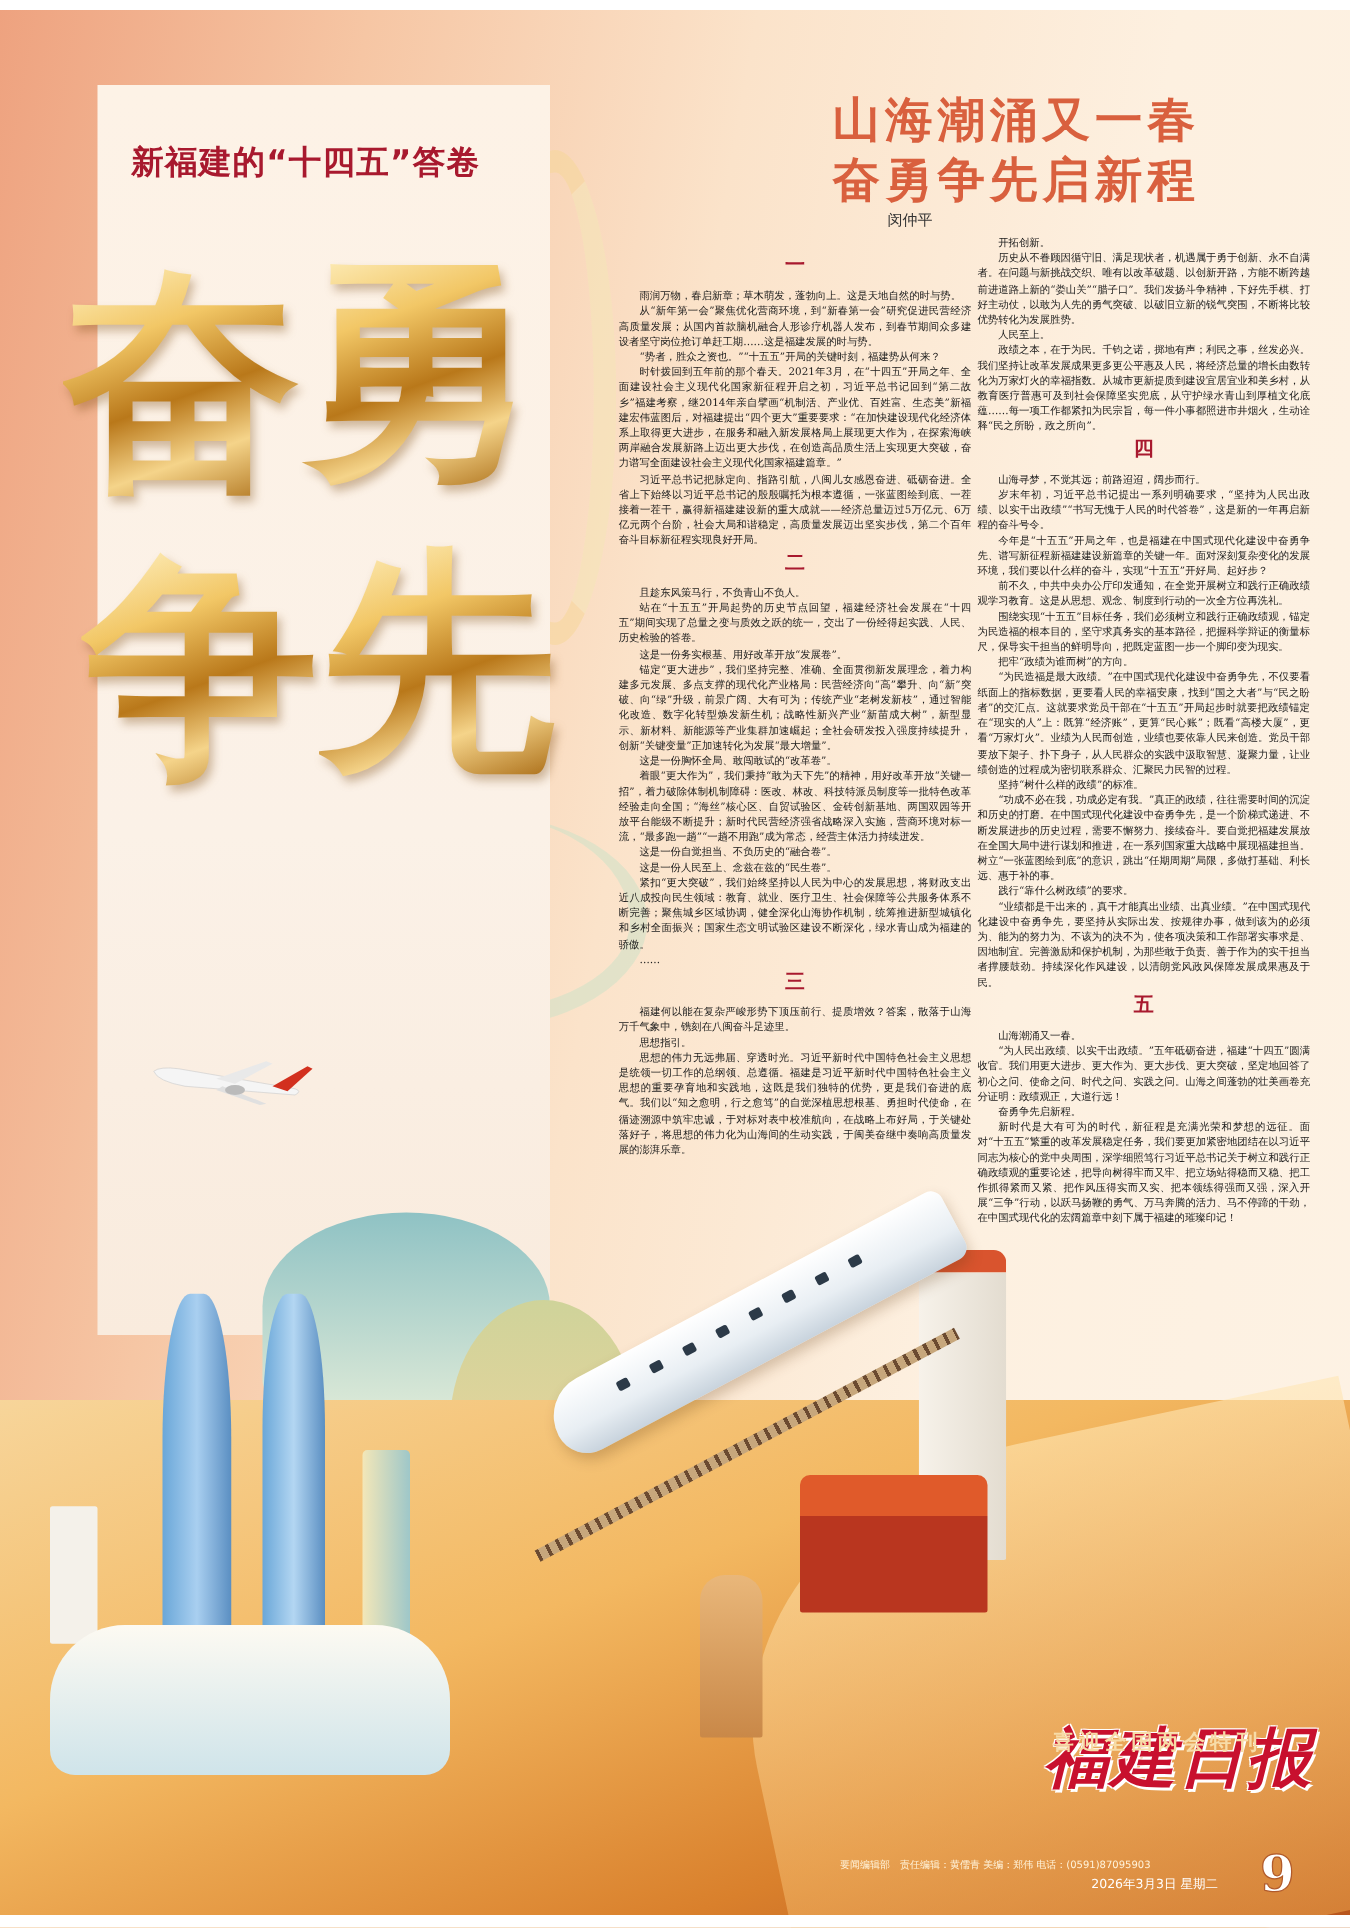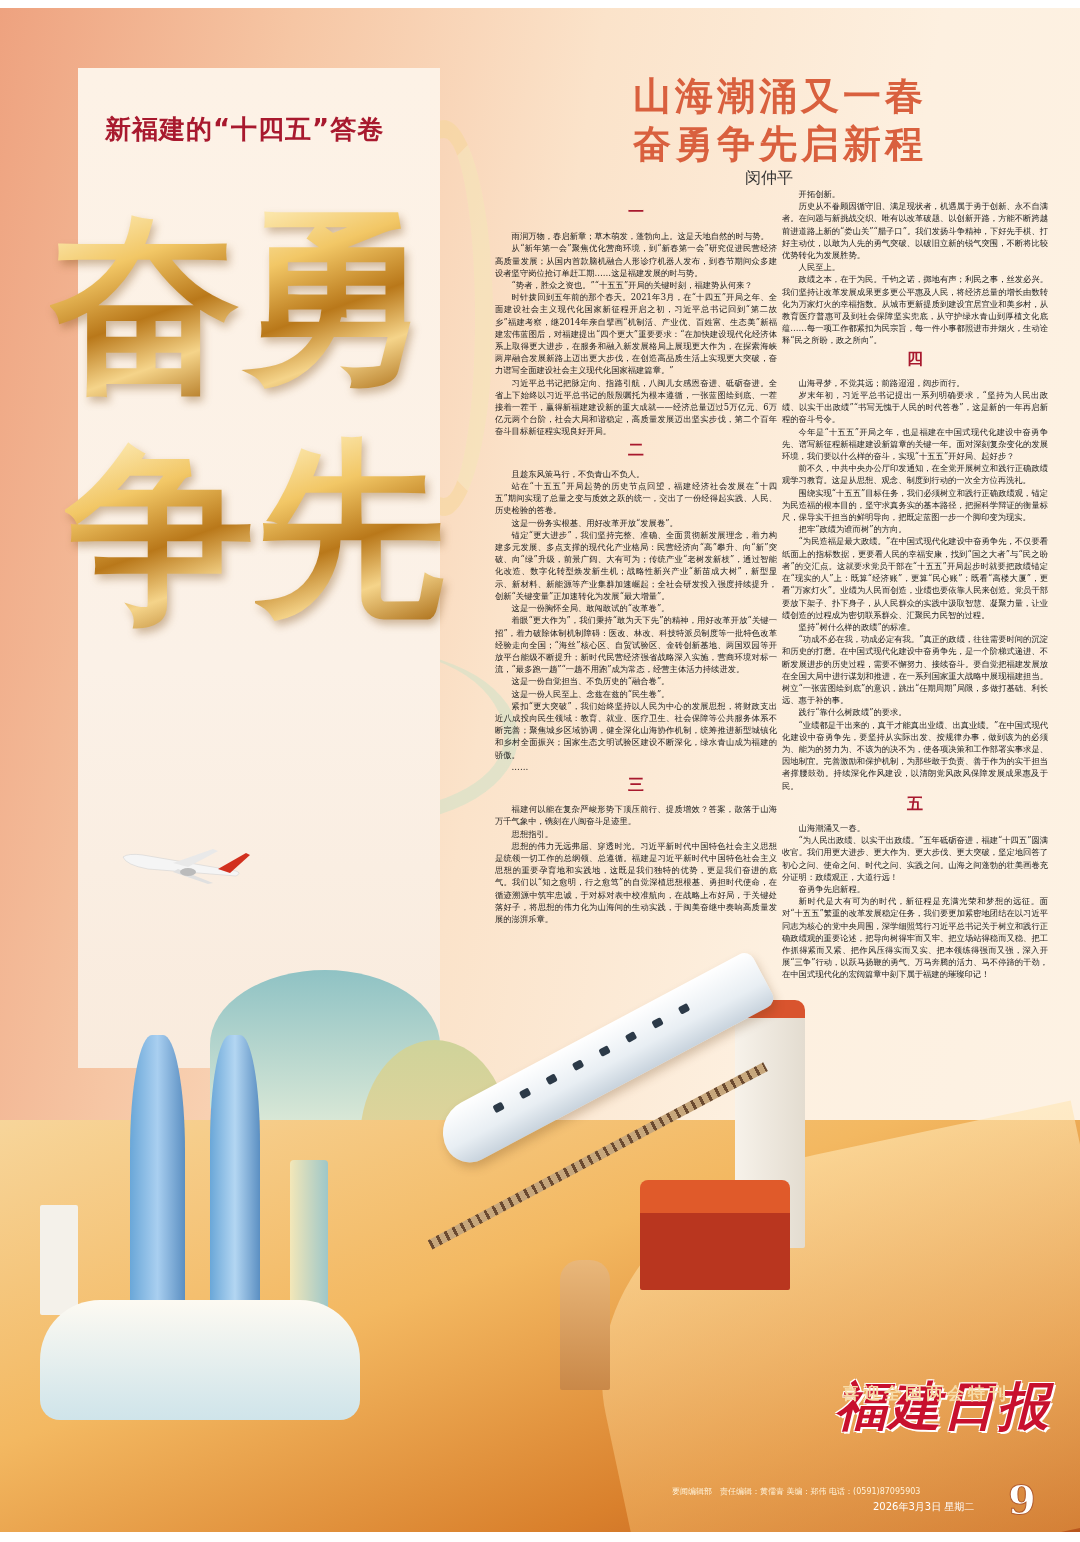--- a/index.html
+++ b/index.html
@@ -39,26 +39,26 @@
     text-shadow: none;
     filter: drop-shadow(3px 5px 4px rgba(120,70,10,0.35));
     font-family: "DejaVu Serif", serif;
   }
   .ribbon {
     position:absolute; border-radius: 50%; opacity: 0.55;
   }
 
   
   .headline {
-    position: absolute; left: 600px; top: 72px; width: 360px; text-align: center;
+    position: absolute; left: 600px; top: 72px; width: 360px; text-align: right;
     color: #d9603e; font-size: 38px; font-weight: bold; line-height: 48px; letter-spacing: 4px;
     font-family: "DejaVu Sans", "Liberation Sans", sans-serif;
   }
   .byline {
-    position: absolute; left: 745px; top: 168px; font-size: 16px; color: #333;
+    position: absolute; left: 710px; top: 168px; font-size: 12px; color: #333;
     font-family: "DejaVu Sans", sans-serif;
   }
 
   
   .col {
     position: absolute; font-size: 8.3px; line-height: 12.2px; color: #1b1b1b;
     text-align: justify;
   }
   .col p { margin: 0; text-indent: 2em; }
   .col-a { left: 495px; top: 200px; width: 282px; }

